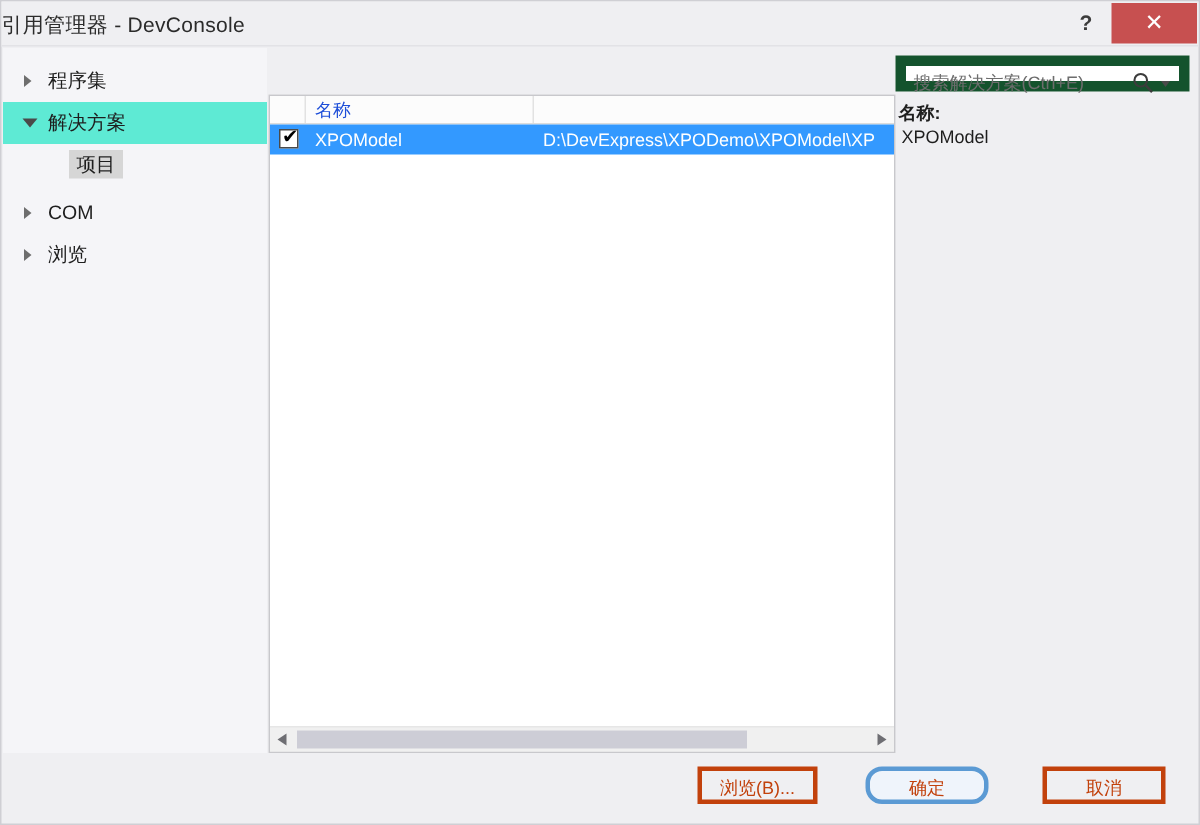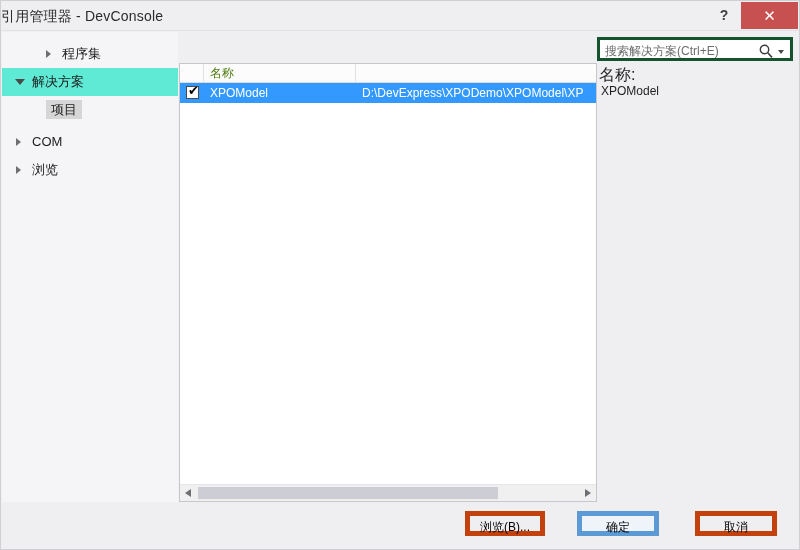--- a/index.html
+++ b/index.html
@@ -146,21 +146,21 @@
     background: #fcfcfc;
     border-bottom: 1px solid #dcdcdc;
     box-sizing: border-box;
   }
   .hcell {
     position: absolute;
     top: 0;
     height: 18px;
     line-height: 18px;
     font-size: 12px;
-    color: #4d7c0f;
+    color: #1d4ed8;
     padding-left: 6px;
     box-sizing: border-box;
     border-right: 1px solid #e2e2e2;
     white-space: nowrap;
     overflow: hidden;
     cursor: default;
     user-select: none;
   }
   .hcell.c-check { left: 0;   width: 24px; padding-left: 0; }
   .hcell.c-name  { left: 24px; width: 152px; }
@@ -241,21 +241,21 @@
     cursor: default;
   }
 
   
   .searchbox {
     position: absolute;
     left: 596px; top: 36px;
     width: 196px;
     height: 24px;
     background: #ffffff;
-    border: 3px solid #14532d;
+    border: 7px solid #14532d;
     box-sizing: border-box;
   }
   .search-input {
     position: absolute;
     left: 5px; top: 0;
     width: 150px;
     height: 22px;
     line-height: 22px;
     border: 0;
     outline: none;
@@ -284,22 +284,22 @@
 
   
   .detailpanel {
     position: absolute;
     left: 598px; top: 66px;
     width: 196px;
     height: 430px;
     background: transparent;
   }
   .detail-label {
-    font-size: 16px;
-    font-weight: normal;
+    font-size: 12px;
+    font-weight: bold;
     color: #1e1e1e;
     line-height: 16px;
     user-select: none;
   }
   .detail-value {
     font-size: 12px;
     color: #1e1e1e;
     line-height: 17px;
     padding-left: 2px;
     word-break: break-all;
@@ -312,45 +312,45 @@
     width: 798px;
     height: 48px;
   }
   .btn {
     position: absolute;
     top: 10px;
     height: 25px;
     line-height: 23px;
     text-align: center;
     font-size: 12px;
-    color: #000000;
+    color: #c2410c;
     background: #efeff2;
-    border: 5px solid #c2410c;
+    border: 3px solid #c2410c;
     box-sizing: border-box;
     cursor: default;
     user-select: none;
   }
   .btn.browse  { right: 254px; width: 80px; }
-  .btn.ok      { right: 140px; width: 82px; border-color: #5b9ad4; background: #eff4fb; }
+  .btn.ok      { right: 140px; width: 82px; border-color: #5b9ad4; background: #eff4fb; border-radius: 11px; }
   .btn.cancel  { right: 22px;  width: 82px; }
 </style>
 </head>
 <body>
 
 <div class="dialog">
 
   <div class="titlebar">
     <div class="titlebar-text">引用管理器 - DevConsole</div>
     <div class="help-btn">?</div>
     <div class="close-btn">✕</div>
   </div>
 
   <div class="sidebar">
 
-    <div class="tree-item root" style="margin-top:8px;margin-left:30px;">
+    <div class="tree-item root" style="margin-top:8px;">
       <span class="expander collapsed"></span>
       <span>程序集</span>
     </div>
 
     <div class="tree-item root selected-row">
       <span class="expander expanded"></span>
       <span>解决方案</span>
     </div>
 
     <div class="tree-item child">

